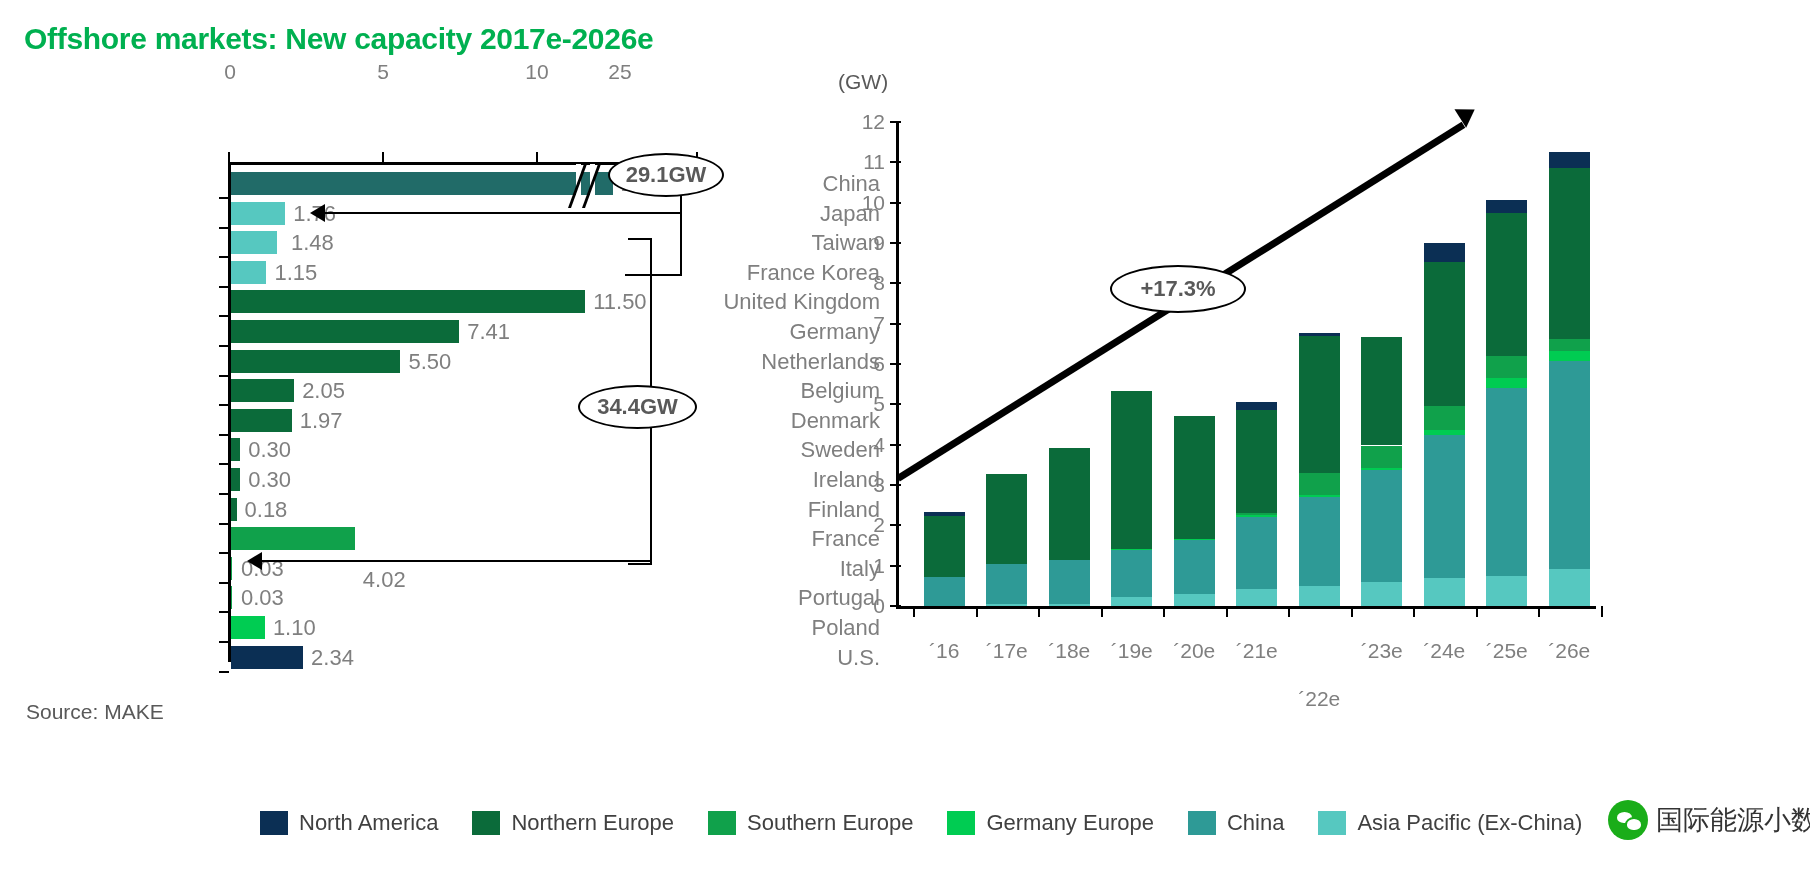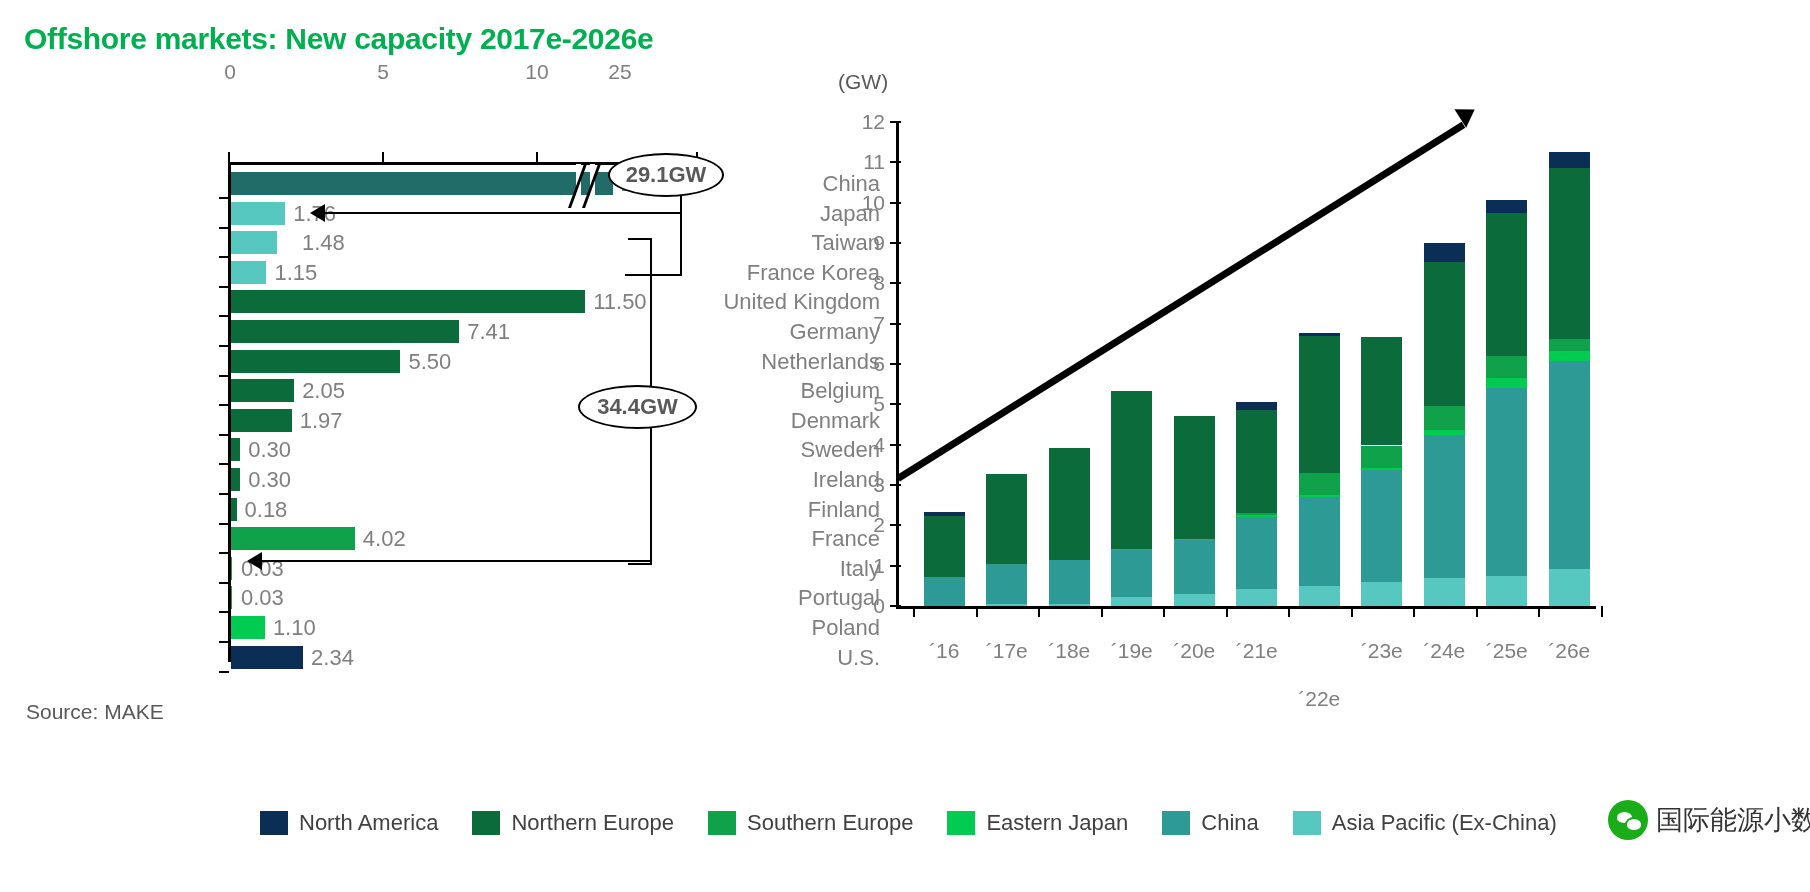--- a/index.html
+++ b/index.html
@@ -119,21 +119,21 @@
         <div class="ly-tickmark" style="top: 137px;"></div>
         <div class="bar-row" style="top: 138.6px; width: 880px;">
           <div class="bar-cat">Japan</div>
           <div class="bar-rect" style="width: 54.208px; background: rgb(86, 200, 192);"></div>
           <div class="bar-val" style="left: 293.208px;">1.76</div>
         </div>
         <div class="ly-tickmark" style="top: 166.6px;"></div>
         <div class="bar-row" style="top: 168.2px; width: 880px;">
           <div class="bar-cat">Taiwan</div>
           <div class="bar-rect" style="width: 45.584px; background: rgb(86, 200, 192);"></div>
-          <div class="bar-val" style="left: 302px;">1.48</div>
+          <div class="bar-val" style="left: 291px;">1.48</div>
         </div>
         <div class="ly-tickmark" style="top: 196.2px;"></div>
         <div class="bar-row" style="top: 197.8px; width: 880px;">
           <div class="bar-cat">France Korea</div>
           <div class="bar-rect" style="width: 35.42px; background: rgb(86, 200, 192);"></div>
           <div class="bar-val" style="left: 274.42px;">1.15</div>
         </div>
         <div class="ly-tickmark" style="top: 225.8px;"></div>
         <div class="bar-row" style="top: 227.4px; width: 880px;">
           <div class="bar-cat">United Kingdom</div>
@@ -179,21 +179,21 @@
         <div class="ly-tickmark" style="top: 433px;"></div>
         <div class="bar-row" style="top: 434.6px; width: 880px;">
           <div class="bar-cat">Finland</div>
           <div class="bar-rect" style="width: 5.544px; background: rgb(11, 107, 58);"></div>
           <div class="bar-val" style="left: 244.544px;">0.18</div>
         </div>
         <div class="ly-tickmark" style="top: 462.6px;"></div>
         <div class="bar-row" style="top: 464.2px; width: 880px;">
           <div class="bar-cat">France</div>
           <div class="bar-rect" style="width: 123.816px; background: rgb(16, 161, 75);"></div>
-          <div class="bar-val" style="left: 362.816px;">4.02</div>
+          <div class="bar-val" style="left: 362.816px; margin-top: 41px;">4.02</div>
         </div>
         <div class="ly-tickmark" style="top: 492.2px;"></div>
         <div class="bar-row" style="top: 493.8px; width: 880px;">
           <div class="bar-cat">Italy</div>
           <div class="bar-rect" style="width: 0.924px; background: rgb(16, 161, 75);"></div>
           <div class="bar-val" style="left: 241px;">0.03</div>
         </div>
         <div class="ly-tickmark" style="top: 521.8px;"></div>
         <div class="bar-row" style="top: 523.4px; width: 880px;">
           <div class="bar-cat">Portugal</div>
@@ -366,38 +366,39 @@
         <div class="rx-label" style="left: 624.25px; top: 547px;">´24e</div>
         <div class="rx-tickmark" style="left: 655.5px; top: 514px;"></div>
         <div class="rx-label" style="left: 686.75px; top: 547px;">´25e</div>
         <div class="rx-tickmark" style="left: 718px; top: 514px;"></div>
         <div class="rx-label" style="left: 749.25px; top: 547px;">´26e</div>
         <div class="rx-tickmark" style="left: 780.5px; top: 514px;"></div>
       </div>
 
     <div class="trendline" id="trendline" style="left: 78px; top: 383px; width: 666.625px; height: 7px; transform: rotate(-0.559067rad);"></div>
     <div class="trend-arrow" id="trend-arrow" style="left: 639px; top: 11px; transform: rotate(-0.559067rad);"></div>
+    <div class="callout" id="cagr-callout" style="left:290px;top:173px;width:132px;height:44px;">+17.3%</div>
   </div>
 
   <div id="legend">
       <div class="legend-item">
         <span class="legend-swatch" style="background: rgb(11, 47, 84);"></span>
         <span class="legend-label">North America</span>
       </div>
       <div class="legend-item">
         <span class="legend-swatch" style="background: rgb(11, 107, 58);"></span>
         <span class="legend-label">Northern Europe</span>
       </div>
       <div class="legend-item">
         <span class="legend-swatch" style="background: rgb(16, 161, 75);"></span>
         <span class="legend-label">Southern Europe</span>
       </div>
       <div class="legend-item">
         <span class="legend-swatch" style="background: rgb(0, 204, 82);"></span>
-        <span class="legend-label">Eastern Japan</span>
+        <span class="legend-label">Germany Europe</span>
       </div>
       <div class="legend-item">
         <span class="legend-swatch" style="background: rgb(46, 154, 150);"></span>
         <span class="legend-label">China</span>
       </div>
       <div class="legend-item">
         <span class="legend-swatch" style="background: rgb(86, 200, 192);"></span>
         <span class="legend-label">Asia Pacific (Ex-China)</span>
       </div>
     </div>

